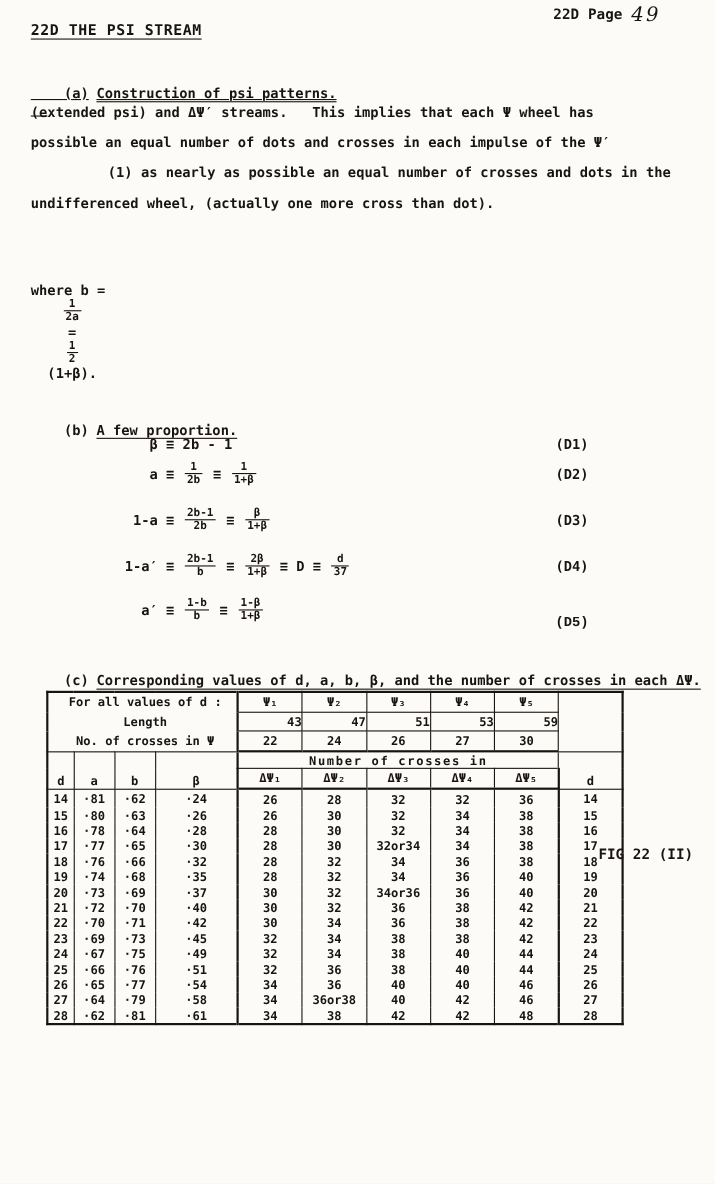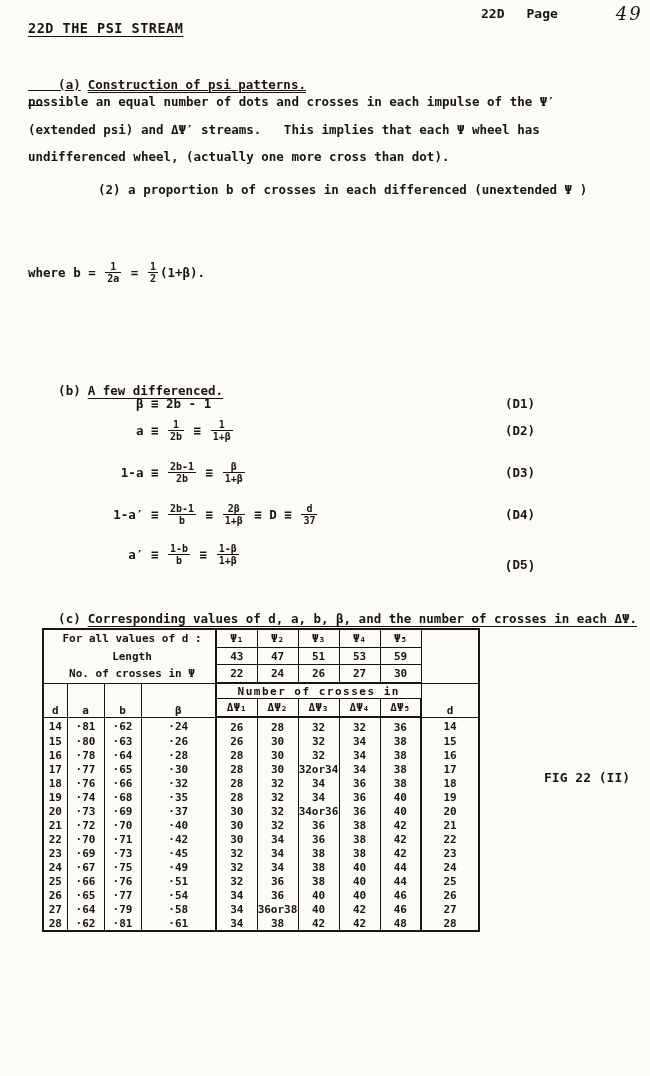--- a/index.html
+++ b/index.html
@@ -6,48 +6,48 @@
   html,body { margin:0; padding:0; }
   body { width:650px; height:1076px; background:#e9e7e1; }
   .page {
     position:relative; width:650px; height:1076px; overflow:hidden;
     background:var(--paper); color:var(--ink);
     font-family:"DejaVu Sans Mono","DejaVu Sans",monospace;
     font-weight:bold; font-size:12.5px;
   }
   .u { text-decoration:underline; text-underline-offset:3px; text-decoration-thickness:1.4px; }
 
-  .hdr-right { position:absolute; left:481px; top:6px; display:flex; align-items:flex-start; gap:22px; font-size:13px; }
-  .hw { font-family:"DejaVu Serif",serif; font-style:italic; font-weight:normal; font-size:18px; margin-top:-3px; letter-spacing:2px;margin-left:36px; }
+  .hdr-right { position:absolute; left:503px; top:6px; display:flex; align-items:flex-start; gap:8px; font-size:13px; }
+  .hw { font-family:"DejaVu Serif",serif; font-style:italic; font-weight:normal; font-size:18px; margin-top:-3px; letter-spacing:2px; }
 
   .doc-title { position:absolute; left:28px; top:20px; font-size:13.5px; letter-spacing:0.5px; }
 
   .shead { position:absolute; left:28px; font-size:12.5px; white-space:pre; }
   .shead .lab { margin-right:7px; }
 
   .para { position:absolute; left:28px; top:88px; width:600px; }
   .pline { line-height:27.5px; white-space:pre; }
   .ind { padding-left:70px; }
   .gap { margin-top:5px; }
 
-  .whereline { position:absolute; left:28px; top:256px; height:32px; display:flex; align-items:center; white-space:pre; }
+  .whereline { position:absolute; left:28px; top:256px; height:32px; display:flex; align-items:center; white-space:pre;flex-direction:column; }
 
   .frac { display:inline-flex; flex-direction:column; vertical-align:middle; text-align:center; font-size:10px; line-height:11px; margin:0 2px; }
   .frac .n { display:block; border-bottom:1.4px solid var(--ink); padding:0 2px; }
   .frac .d { display:block; padding:0 2px; }
 
   .eq { position:absolute; left:108px; height:34px; display:flex; align-items:center; white-space:pre; }
   .eq .lhs { display:inline-block; min-width:58px; text-align:right; white-space:pre; }
   .eqlabel { position:absolute; left:505px; height:34px; display:flex; align-items:center; }
 
   .dtable { position:absolute; left:42px; top:628px; border-collapse:collapse; table-layout:fixed;
             font-size:11px; color:var(--ink); border:2px solid var(--ink); }
   .dtable td { border:1px solid var(--ink); text-align:center; padding:0; white-space:nowrap; height:14px; line-height:13px; }
   .trow  td { height:17px; }
-  .trow2 td { height:16px; }
+  .trow2 td { height:16px;padding-left:44px; }
   .trow3 td { height:17px; }
   .lbl { text-align:left; padding-left:5px !important; border-top:none !important; border-bottom:none !important; border-left:none !important; border-right:2px solid var(--ink) !important; }
   tr.trow3 td { border-bottom:2px solid var(--ink); }
   .blankcell { border-left:2px solid var(--ink); border-right:none; border-top:none; border-bottom:2px solid var(--ink); }
   .colhead { vertical-align:bottom; border-bottom:2px solid var(--ink); height:32px; }
   .colhead.first { border-left:none; }
   .colhead.bcol { border-right:2px solid var(--ink); }
   .nch { height:15px; border-left:2px solid var(--ink); border-right:2px solid var(--ink); letter-spacing:1.5px; }
   .hdr2 td { border-bottom:2px solid var(--ink); height:17px; }
   .dhead.first { border-left:2px solid var(--ink); }
@@ -73,30 +73,30 @@
     <span class="hw">49</span>
   </div>
 
   <div class="doc-title u">22D   THE PSI STREAM</div>
 
   <div class="shead" style="top:62px;text-decoration:underline;">
     <span class="lab">(a)</span><span class="u">Construction of psi patterns.</span>
   </div>
 
   <div class="para">
+    <div class="pline">(extended psi) and ΔΨ′ streams.   This implies that each Ψ wheel has</div>
     <div class="pline">possible an equal number of dots and crosses in each impulse of the Ψ′</div>
-    <div class="pline">(extended psi) and ΔΨ′ streams.   This implies that each Ψ wheel has</div>
+    <div class="pline ind">(1) as nearly as possible an equal number of crosses and dots in the</div>
     <div class="pline">undifferenced wheel, (actually one more cross than dot).</div>
-    <div class="pline ind gap">(2) a proportion b of crosses in each differenced (unextended Ψ )</div>
   </div>
 
   <div class="whereline" id="where-line"><span class="t">where b = </span><span class="frac"><span class="n">1</span><span class="d">2a</span></span><span class="t"> = </span><span class="frac"><span class="n">1</span><span class="d">2</span></span><span class="t">(1+β).</span></div>
 
   <div class="shead" style="top:368px;">
-    <span class="lab">(b)</span><span class="u">A few differenced.</span>
+    <span class="lab">(b)</span><span class="u">A few proportion.</span>
   </div>
 
   <div id="eq-area">
       <div class="eq" style="top: 386px;"><span class="lhs">β ≡ </span><span class="t">2b - 1</span></div>
       <div class="eqlabel" style="top: 386px;">(D1)</div>
       <div class="eq" style="top: 413px;"><span class="lhs">a ≡ </span><span class="frac"><span class="n">1</span><span class="d">2b</span></span><span class="t"> ≡ </span><span class="frac"><span class="n">1</span><span class="d">1+β</span></span></div>
       <div class="eqlabel" style="top: 413px;">(D2)</div>
       <div class="eq" style="top: 455px;"><span class="lhs">1-a ≡ </span><span class="frac"><span class="n">2b-1</span><span class="d">2b</span></span><span class="t"> ≡ </span><span class="frac"><span class="n">β</span><span class="d">1+β</span></span></div>
       <div class="eqlabel" style="top: 455px;">(D3)</div>
       <div class="eq" style="top: 497px;"><span class="lhs">1-a′ ≡ </span><span class="frac"><span class="n">2b-1</span><span class="d">b</span></span><span class="t"> ≡ </span><span class="frac"><span class="n">2β</span><span class="d">1+β</span></span><span class="t"> ≡ D ≡ </span><span class="frac"><span class="n">d</span><span class="d">37</span></span></div>

